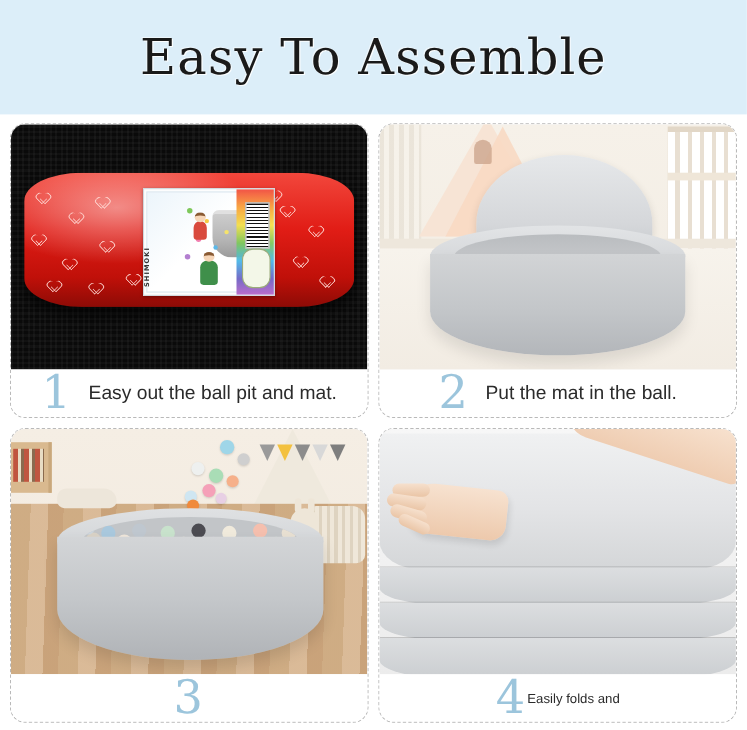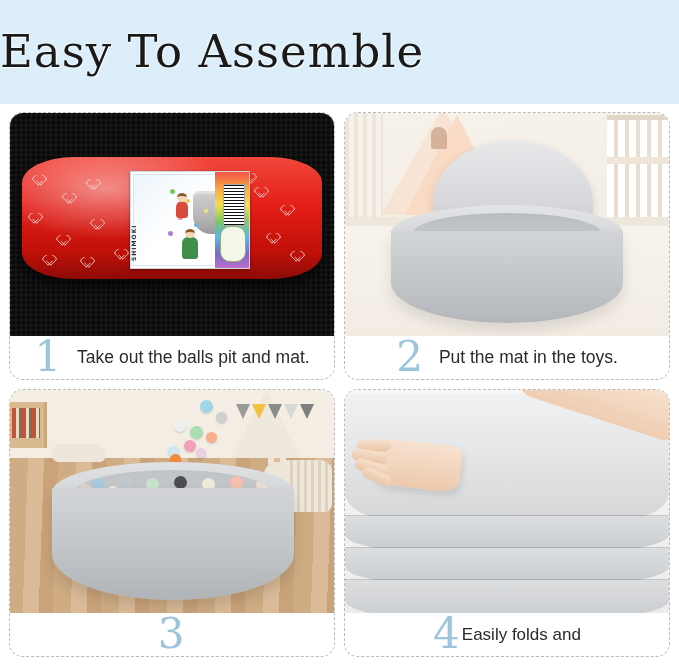--- a/index.html
+++ b/index.html
@@ -25,21 +25,21 @@
     position: absolute;
     left: 0; top: 0;
     width: 679px;
     height: 104px;
     background: #dceef9;
   }
   #page-title {
     position: absolute;
     left: 0; top: 24px;
     width: 679px;
-    text-align: left;
+    text-align: center;
     font-family: "DejaVu Serif", "Liberation Serif", serif;
     font-size: 45px;
     line-height: 56px;
     font-weight: 400;
     letter-spacing: 1px;
     color: #1a1a1a;
     text-shadow: 1px 1px 0 rgba(255,255,255,0.85), -1px -1px 0 rgba(255,255,255,0.5);
     white-space: nowrap;
   }
 
@@ -90,21 +90,21 @@
     margin-right: 2px;
     transform: translateY(-1px);
   }
   .caption-text {
     font-family: "Liberation Sans", sans-serif;
     font-size: 17.5px;
     line-height: 21px;
     color: #2b2b2b;
     text-align: center;
   }
-  .caption-text.two-line { font-size: 17px; line-height: 20px; }
+  .caption-text.two-line { font-size: 12px; line-height: 20px; }
   .cap-gap { width: 14px; flex: 0 0 auto; }
   .cap-gap.tight { width: 0px; }
 
   
   .p1-bg {
     position: absolute; inset: 0;
     background:
       repeating-linear-gradient(90deg, rgba(255,255,255,.035) 0 2px, rgba(0,0,0,0) 2px 5px),
       repeating-linear-gradient(0deg, rgba(255,255,255,.03) 0 2px, rgba(0,0,0,0) 2px 5px),
       #0a0a0a;
@@ -450,21 +450,21 @@
             </div>
             <div class="p1-rainbow"></div>
             <div class="p1-barcode"></div>
             <div class="p1-seal"></div>
           </div>
         </div>
       </div>
       <div class="caption">
         <span class="step-num">1</span>
         <span class="cap-gap"></span>
-        <span class="caption-text">Take out the balls pit and mat.</span>
+        <span class="caption-text">Easy out the ball pit and mat.</span>
       </div>
     </div>
 
     <div class="step-card">
       <div class="photo">
         <div class="p2-wall"></div>
         <div class="p2-curtain-l"></div>
         <div class="p2-teepee"></div>
         <div class="p2-teepee2"></div>
         <div class="p2-teepee-door"></div>
@@ -473,21 +473,21 @@
         <div class="p2-baseboard"></div>
         <div class="p2-rug"></div>
         <div class="p2-mat"></div>
         <div class="p2-pit-rim"></div>
         <div class="p2-pit-hole"></div>
         <div class="p2-pit-side"></div>
       </div>
       <div class="caption">
         <span class="step-num">2</span>
         <span class="cap-gap"></span>
-        <span class="caption-text">Put the mat in the toys.</span>
+        <span class="caption-text">Put the mat in the ball.</span>
       </div>
     </div>
 
     <div class="step-card">
       <div class="photo">
         <div class="p3-wall"></div>
         <div class="p3-shelf"></div>
         <div class="p3-books"></div>
         <div class="p3-teepee"></div>
         <div class="p3-bunting">

